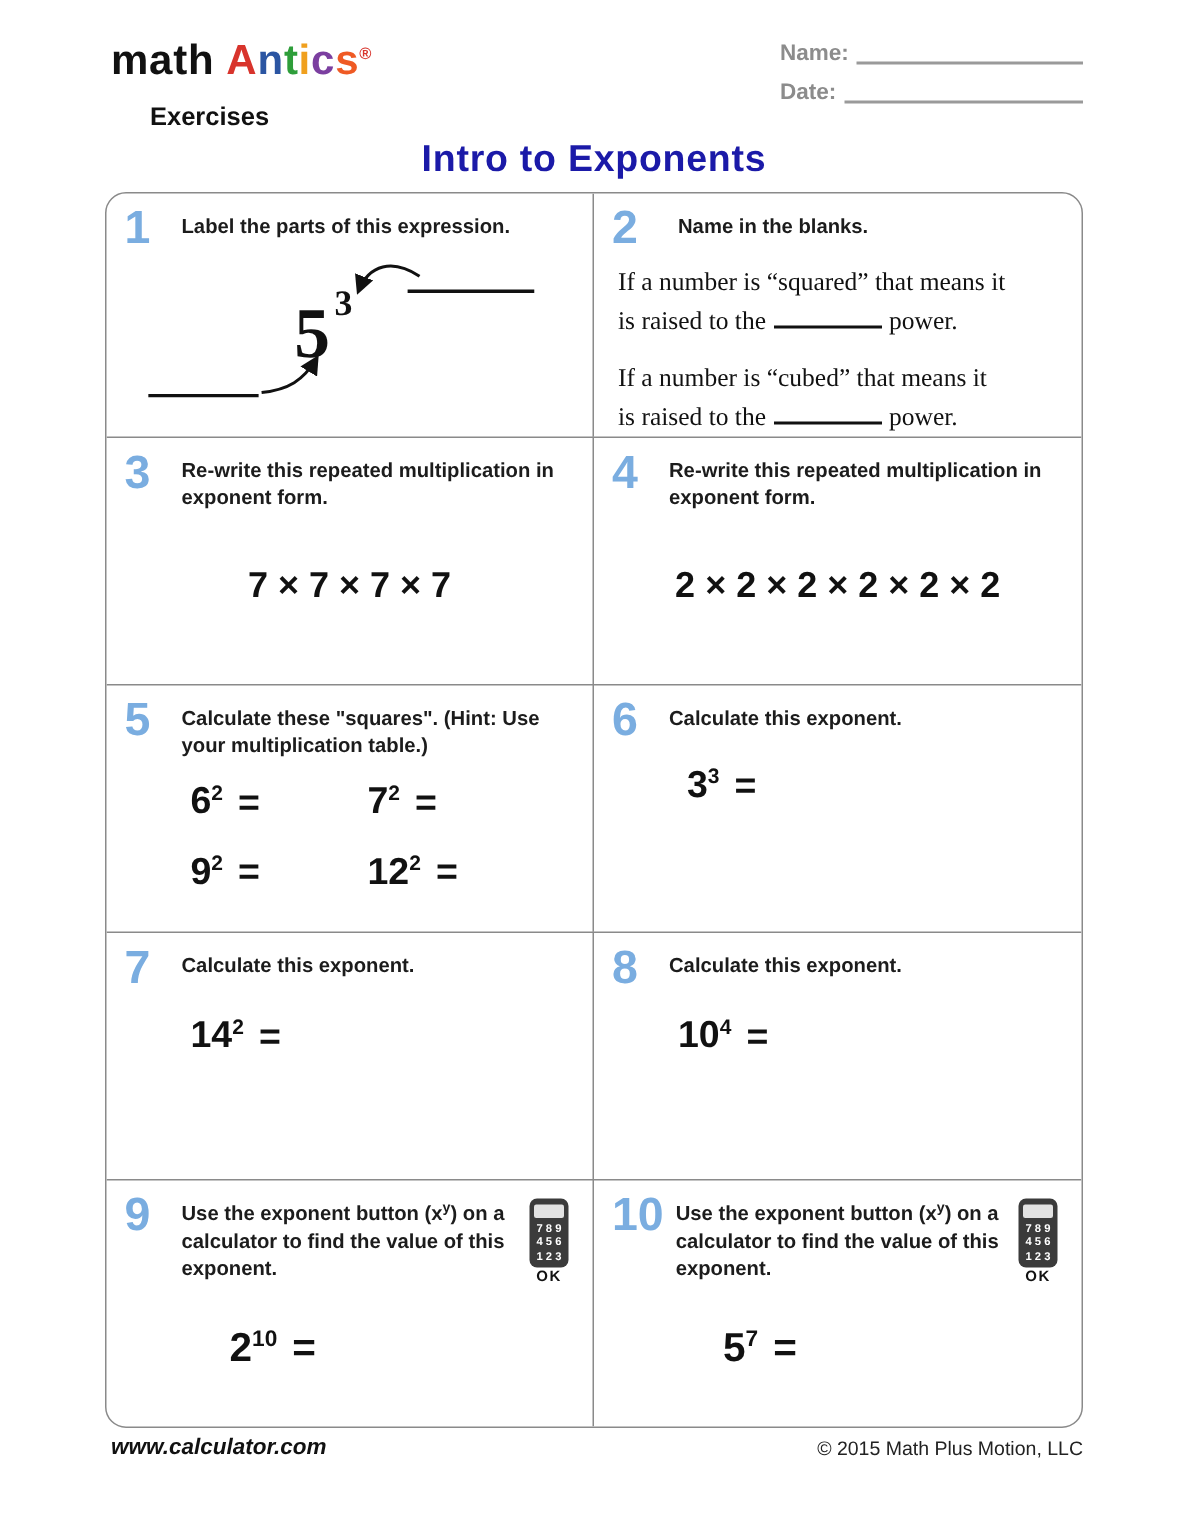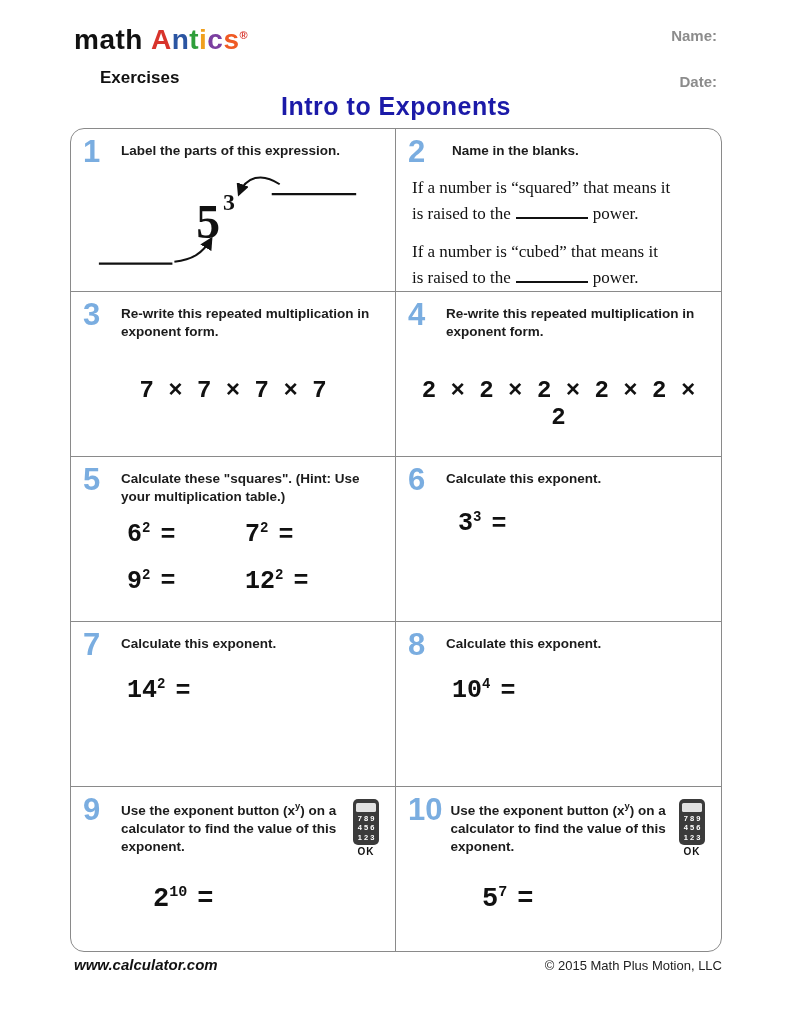--- a/index.html
+++ b/index.html
@@ -10,21 +10,21 @@
   }
 
   
   .logo { position:absolute; left:74px; top:26px; }
   .logo-line { font-weight:bold; font-size:28px; line-height:1; letter-spacing:0.5px; }
   .logo-math { color:#111; margin-right:8px; }
   .logo-reg { font-size:11px; vertical-align:10px; }
   .logo-sub { font-weight:bold; font-size:17px; color:#111; margin-top:14px; margin-left:26px; }
 
   .fields { position:absolute; left:520px; top:28px; width:202px; }
-  .field-row { display:flex; align-items:flex-end; margin-bottom:29px;flex-direction:column; }
+  .field-row { display:flex; align-items:flex-end; margin-bottom:11px; }
   .field-label { color:#8c8c8c; font-weight:bold; font-size:15px; margin-right:5px; line-height:1; }
   .field-line { flex:1; border-bottom:2px solid #9a9a9a; height:15px; }
 
   .title { position:absolute; top:92px; left:70px; width:652px; text-align:center;
            font-size:25px; font-weight:bold; color:#1b1aa8; letter-spacing:0.5px; }
 
   
   .grid {
     position:absolute; top:128px; left:70px; width:652px; height:824px;
     border:1.5px solid #8a8a8a; border-radius:14px; overflow:hidden;
@@ -35,21 +35,21 @@
   .cl { border-right:1.5px solid #8a8a8a; }
   .bt { border-top:1.5px solid #8a8a8a; }
 
   .qhead { display:flex; align-items:flex-start; }
   .qnum { color:#7aade0; font-weight:bold; font-size:31px; line-height:0.85; min-width:30px;
           margin-right:8px; text-align:left; }
   .qprompt { font-size:13.5px; font-weight:bold; line-height:1.35; padding-top:3px; color:#1c1c1c; flex:1; }
   .qprompt sup { font-size:0.7em; }
 
   
-  .math { font-family:Liberation Mono, monospace; font-weight:bold; color:#111; }
+  .math { font-family:Liberation Sans, sans-serif; font-weight:bold; color:#111; }
   .math sup { font-size:0.56em; vertical-align:super; letter-spacing:0; }
   .eqs { margin-left:10px; }
 
   .expr-center { text-align:center; font-size:24px; margin-top:36px; }
 
   .sq-grid { margin:14px 0 0 44px; display:grid; grid-template-columns:118px auto; row-gap:17px;
              font-size:25px; }
 
   .m-q6  { margin:16px 0 0 50px; font-size:25px; }
   .m-q7  { margin:18px 0 0 44px; font-size:25px; }

